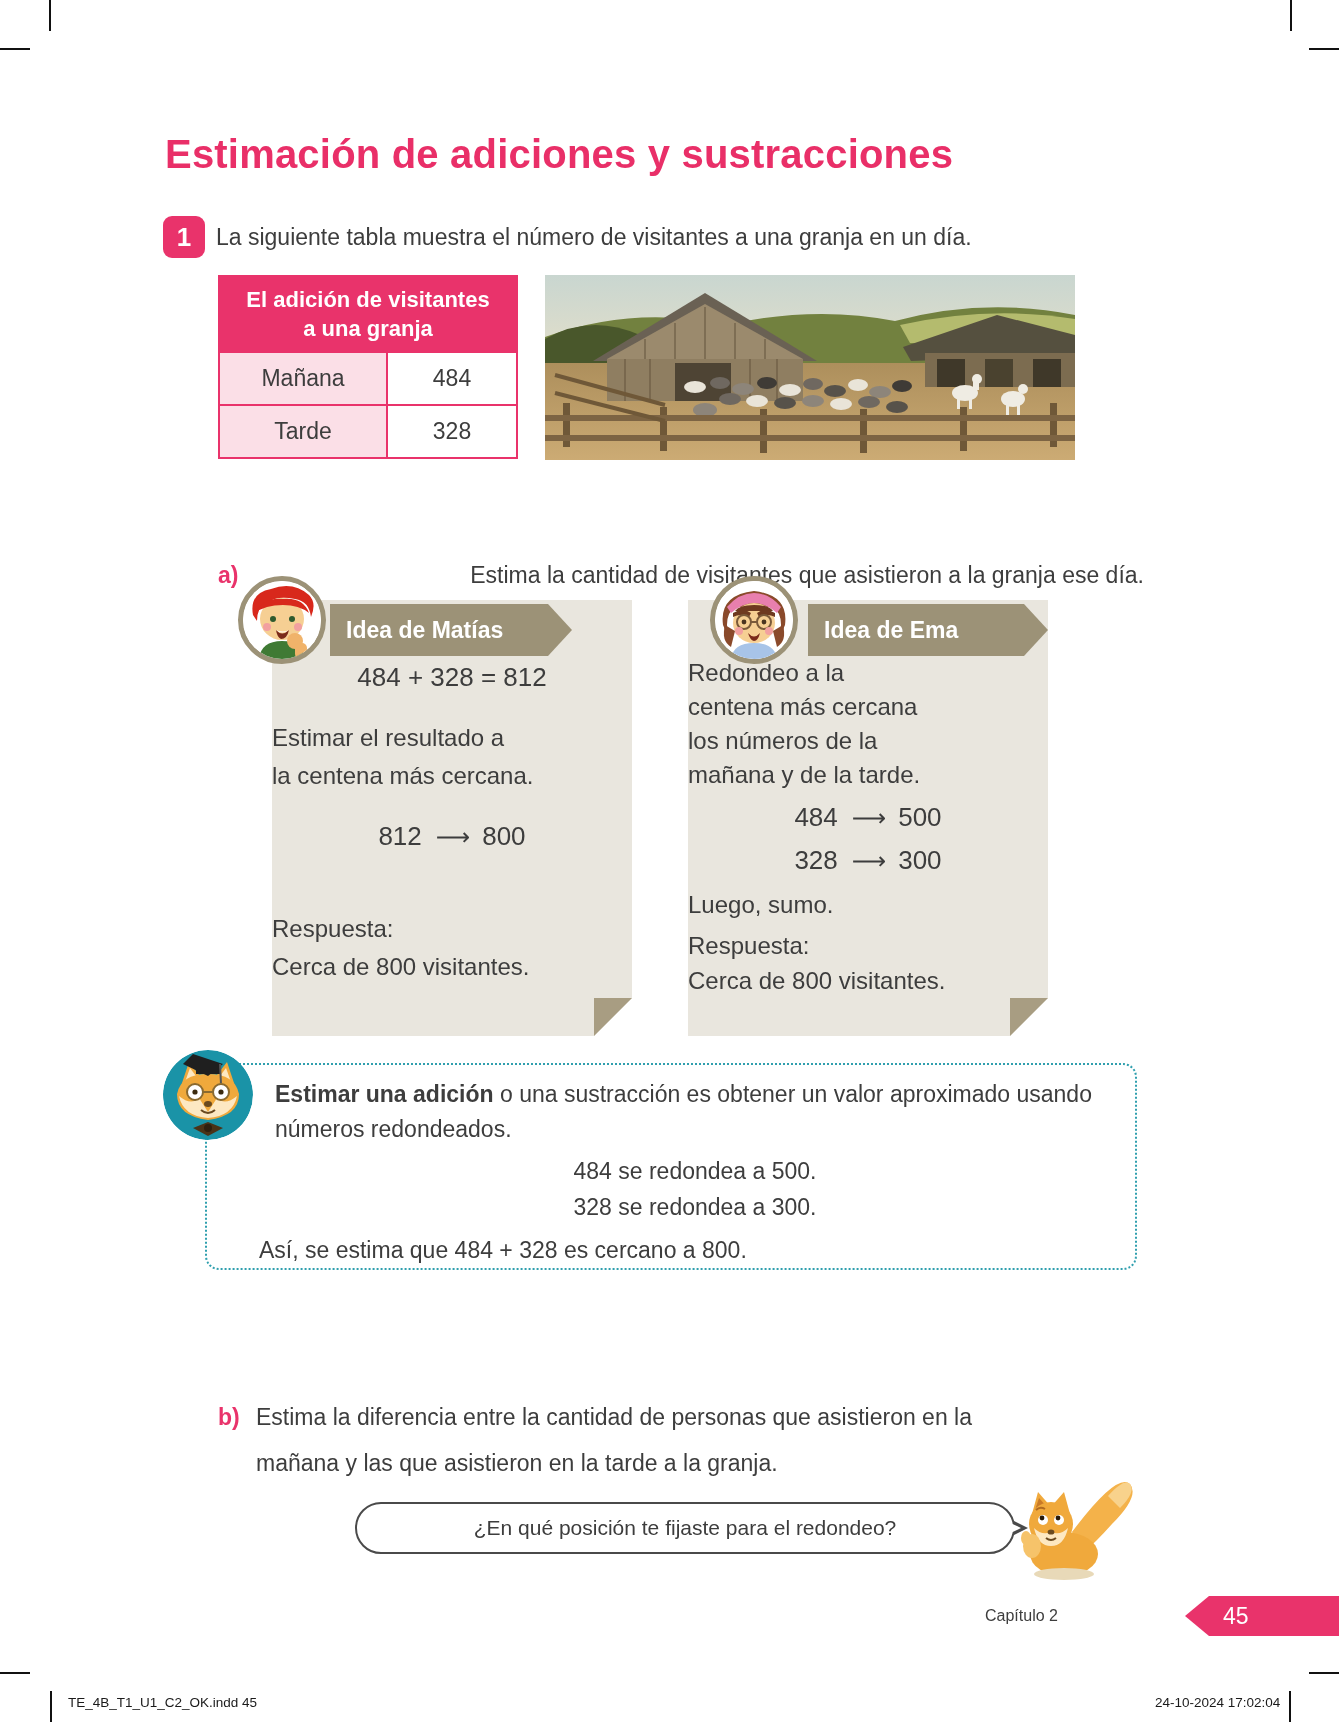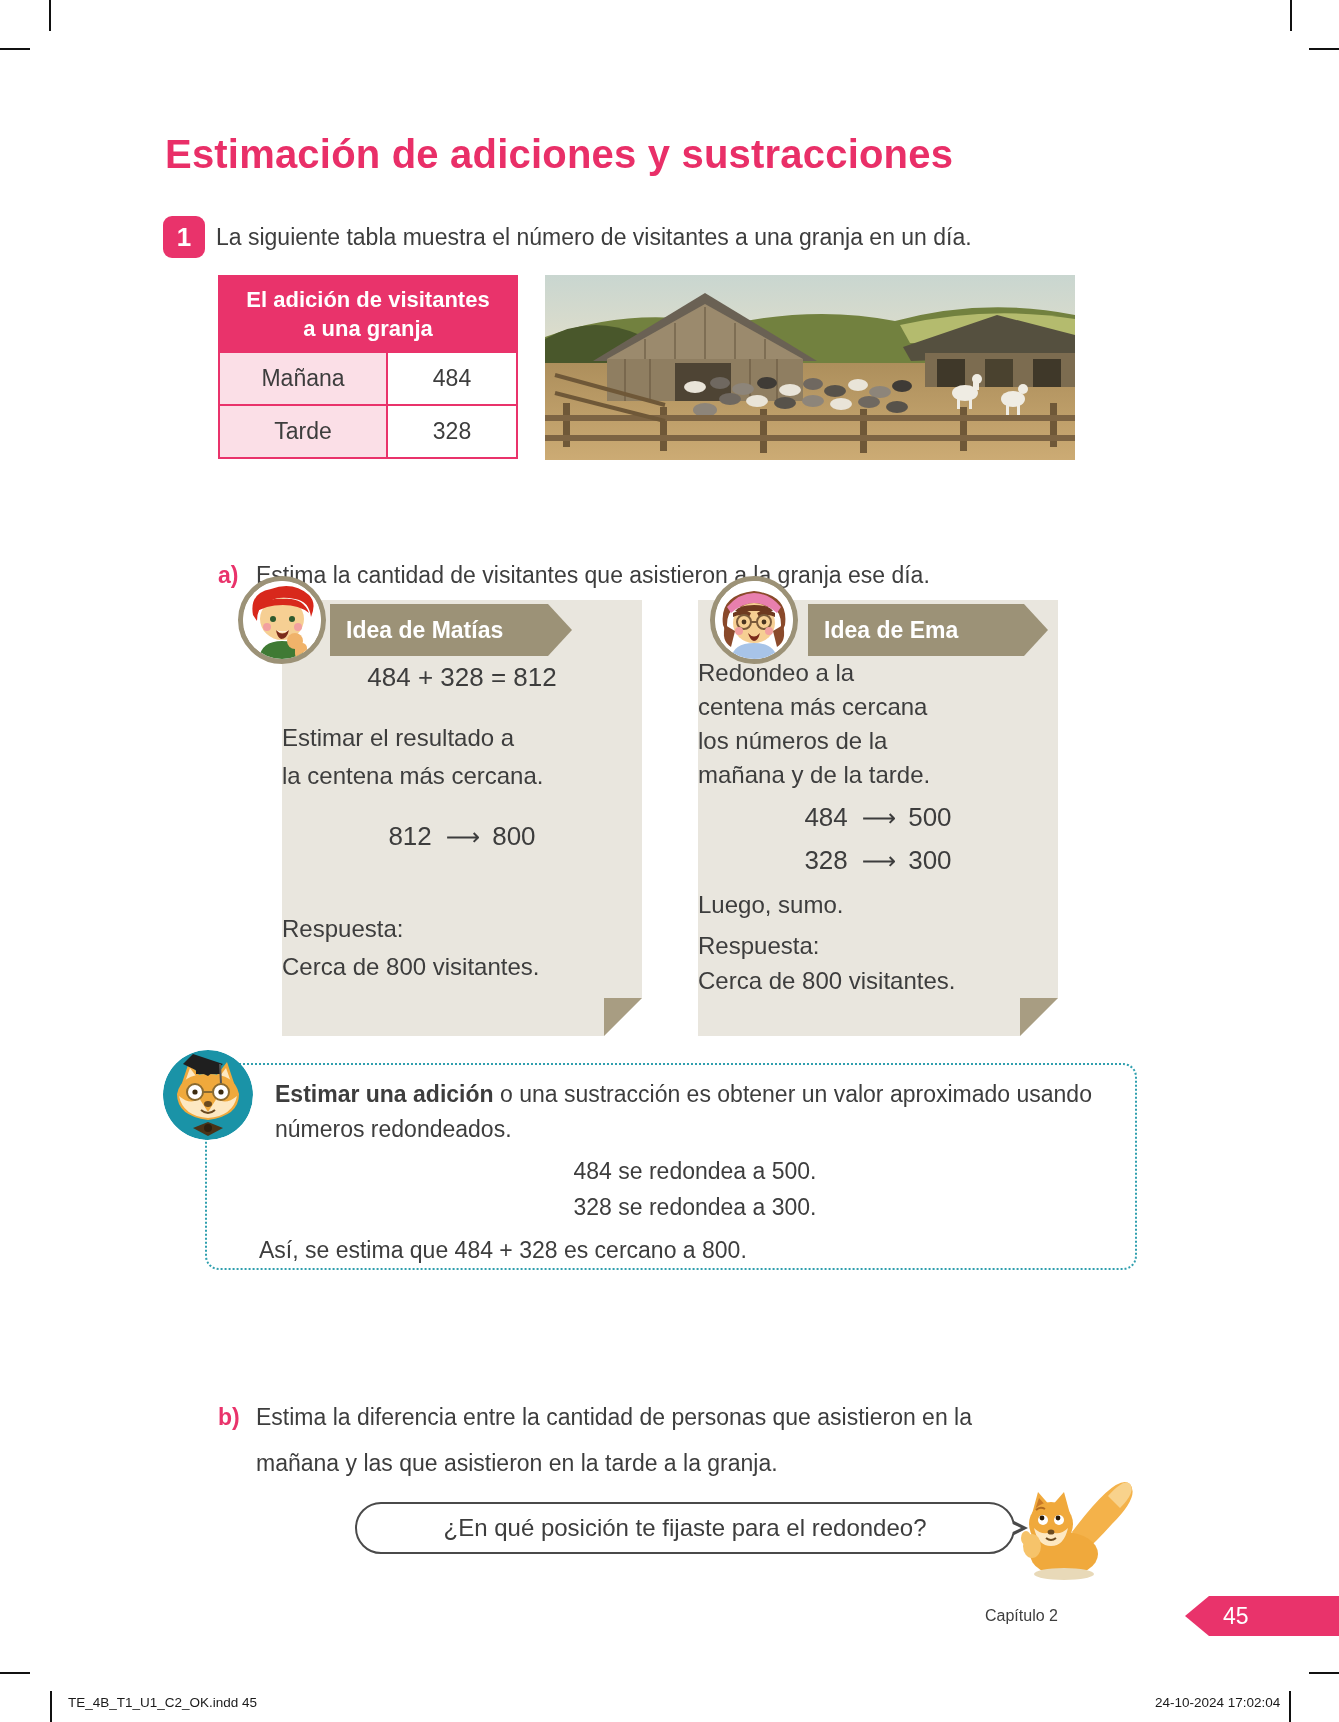--- a/index.html
+++ b/index.html
@@ -26,21 +26,21 @@
   .vtable-value { flex:1; background:#fff; display:flex; align-items:center; justify-content:center; font-size:23px; }
 
   
   .photo { position:absolute; left:545px; top:275px; width:530px; height:185px; overflow:hidden; }
 
   
   .part-label { position:absolute; color:#e9336b; font-weight:bold; font-size:23px; }
   .part-text  { position:absolute; font-size:23px; line-height:46px; }
 
   
-  .card { position:absolute; background:#e9e6de;margin-left:10px; }
+  .card { position:absolute; background:#e9e6de; }
   .card-matias { left:272px; top:600px; width:360px; height:436px; }
   .card-ema    { left:688px; top:600px; width:360px; height:436px; }
   .fold-flap { position:absolute; right:0; bottom:0; width:38px; height:38px; background:#a89d82;
                clip-path:polygon(0 0, 100% 0, 0 100%); }
   .fold-cut  { position:absolute; right:0; bottom:0; width:38px; height:38px; background:#fff;
                clip-path:polygon(100% 0, 100% 100%, 0 100%); }
   .ribbon { position:absolute; height:52px; background:#9c9277; color:#fff; font-size:23px; font-weight:600;
             display:flex; align-items:center; padding-left:16px;
             clip-path:polygon(0 0, calc(100% - 24px) 0, 100% 50%, calc(100% - 24px) 100%, 0 100%); }
   .ribbon-matias { left:330px; top:604px; width:242px; }
@@ -58,21 +58,21 @@
   
   .def-box { position:absolute; left:205px; top:1063px; width:932px; height:207px; border:2.5px dotted #2f9fae; border-radius:14px; }
   .def-content { position:absolute; left:68px; top:12px; width:840px; font-size:23px; line-height:35px; }
   .def-bold { font-weight:bold; }
   .def-center { text-align:center; font-size:23px; line-height:36px; margin-top:6px; }
   .def-conclusion { margin-top:8px; margin-left:-16px; font-size:23px; }
   .fox-avatar { position:absolute; left:163px; top:1050px; width:90px; height:90px; border-radius:50%; overflow:hidden; }
 
   
   .bubble { position:absolute; left:355px; top:1502px; width:660px; height:52px; background:#fff; border:2.5px solid #4a4a4a;
-            border-radius:26px; display:flex; align-items:center; justify-content:center; font-size:24px; z-index:2; }
+            border-radius:26px; display:flex; align-items:center; justify-content:center; font-size:21px; z-index:2; }
   .bubble-tail-border { position:absolute; left:1002px; top:1515px; width:0; height:0; z-index:1;
             border-top:13px solid transparent; border-bottom:13px solid transparent; border-left:26px solid #4a4a4a; }
   .bubble-tail-fill { position:absolute; left:1000px; top:1518px; width:0; height:0; z-index:3;
             border-top:10px solid transparent; border-bottom:10px solid transparent; border-left:21px solid #ffffff; }
   .fox-bottom { position:absolute; left:1012px; top:1462px; width:125px; height:118px; }
 
   
   .chapter { position:absolute; left:985px; top:1596px; width:180px; text-align:left; font-size:16px; line-height:40px; }
   .page-tab { position:absolute; left:1185px; top:1596px; width:154px; height:40px; background:#e9336b; color:#fff;
               font-size:23px; display:flex; align-items:center; padding-left:38px;
@@ -199,21 +199,21 @@
           <rect x="505" y="128" width="7" height="44"></rect>
       </g>
       <rect x="0" y="140" width="530" height="6" fill="#7d6443"></rect>
       <rect x="0" y="160" width="530" height="6" fill="#7d6443"></rect>
       <line x1="10" y1="100" x2="120" y2="130" stroke="#6f5838" stroke-width="4"></line>
       <line x1="10" y1="118" x2="120" y2="146" stroke="#6f5838" stroke-width="4"></line>
     </svg>
   </div>
 
   <div class="part-label" style="left:218px; top:552px; line-height:46px;">a)</div>
-  <div class="part-text" style="left:256px; top:552px; width:880px;">Estima la cantidad de visitantes que asistieron a la granja ese día.</div>
+  <div class="part-text" style="left:264px; top:552px; width:880px;text-align:right;">Estima la cantidad de visitantes que asistieron a la granja ese día.</div>
 
   <div class="card card-matias">
     <div class="card-content" style="top:62px;">
       <div class="eq-center">484 + 328 = 812</div>
       <div class="card-left" style="margin-top:26px; line-height:38px;">
         <div>Estimar el resultado a</div>
         <div>la centena más cercana.</div>
       </div>
       <div class="round-row" style="margin-top:26px;">
         <span>812</span>

